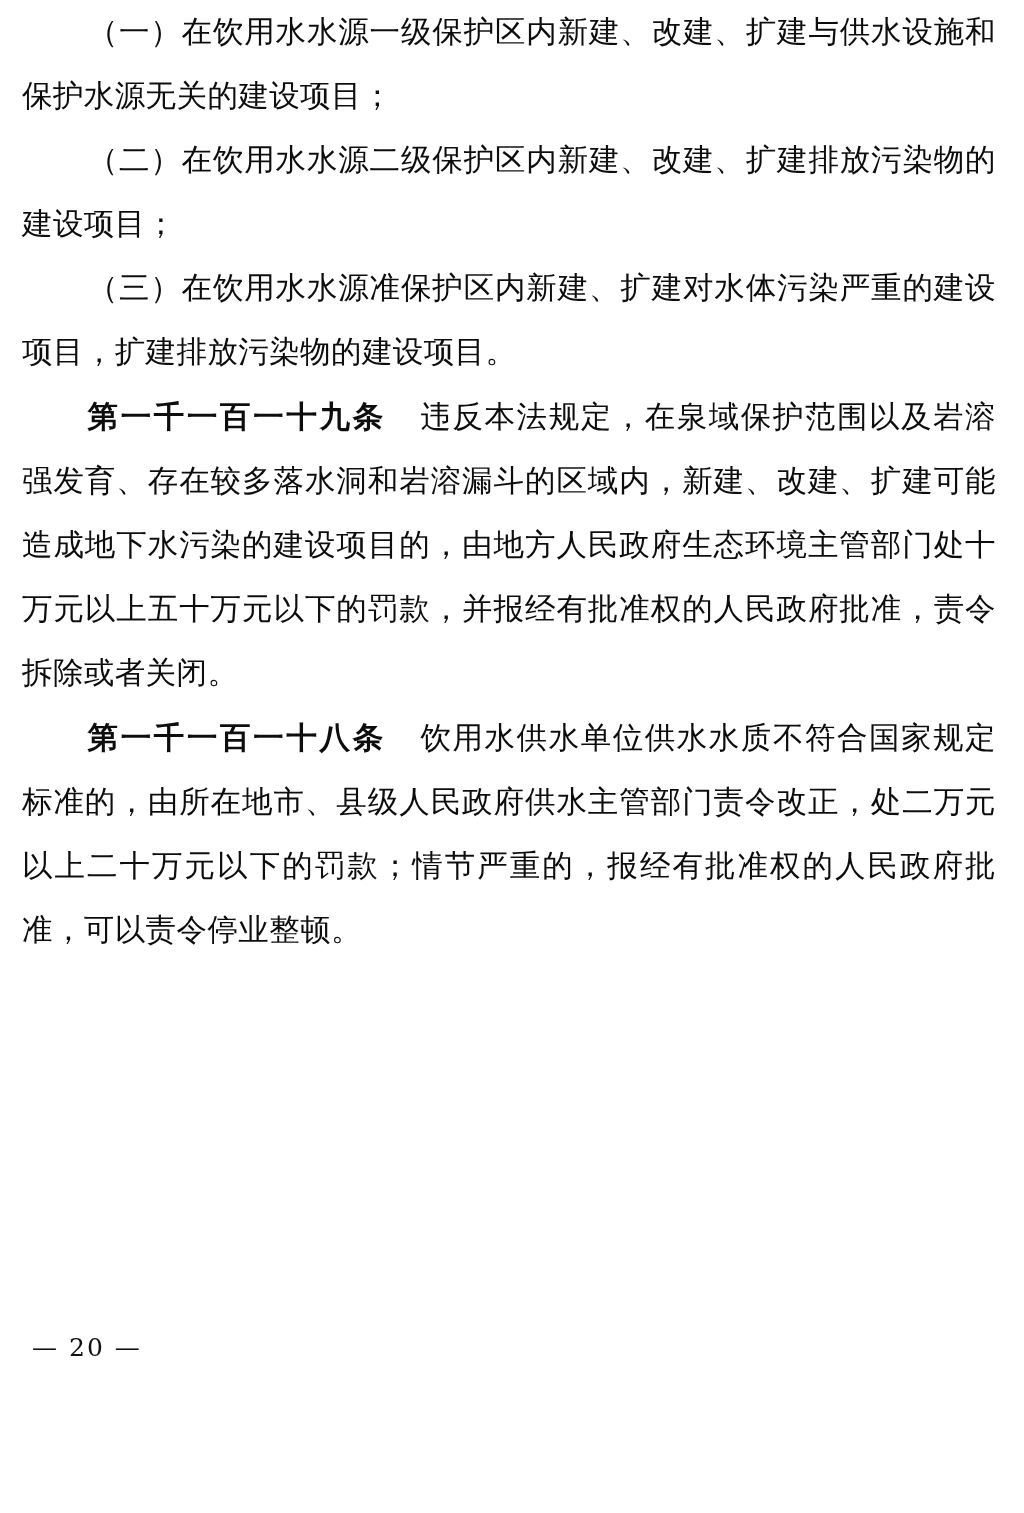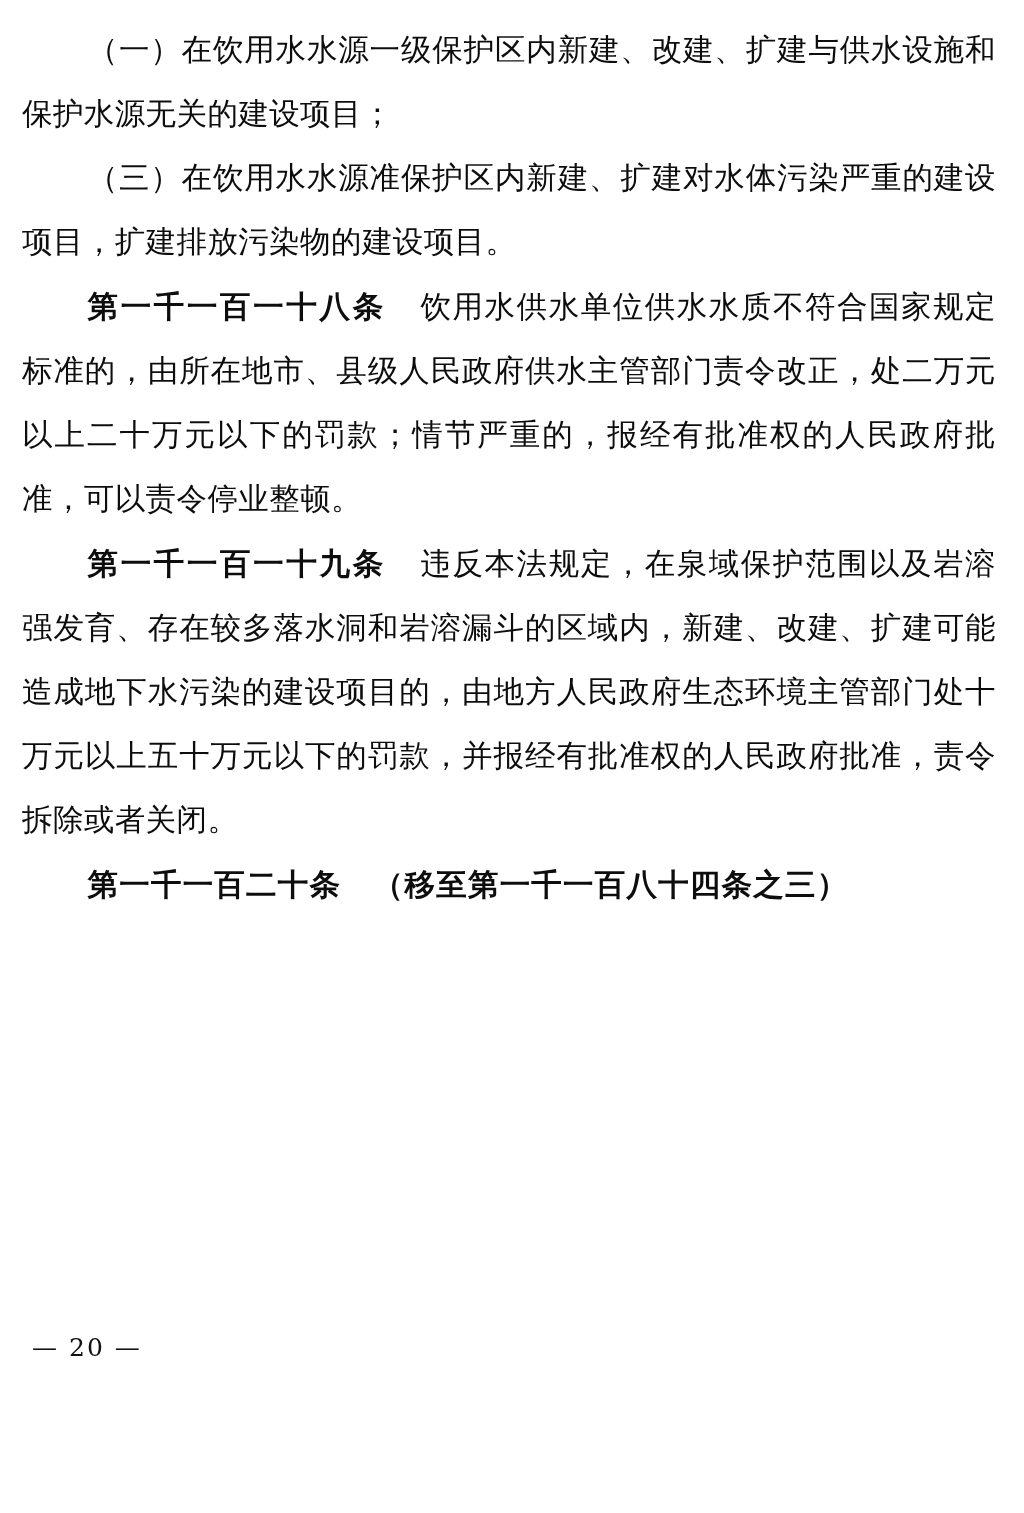--- a/index.html
+++ b/index.html
@@ -15,21 +15,21 @@
     color: #0d0d0d;
     overflow: hidden;
   }
   .page {
     position: absolute;
     top: 0;
     left: 0;
     width: 1024px;
     height: 1380px;
     box-sizing: border-box;
-    padding: 18px 28px 0 22px;
+    padding: 0 28px 0 22px;
   }
   .body-text {
     font-size: 30.5px;
     line-height: 64px;
     text-align: justify;
     text-justify: inter-ideograph;
     letter-spacing: 0.4px;
   }
   p.para {
     margin: 0;
@@ -70,36 +70,36 @@
 </head>
 <body>
 
 <div class="page">
   <div class="body-text">
 
     <p class="para">
       <span>（一）在饮用水水源一级保护区内新建、改建、扩建与供水设施和保护水源无关的建设项目；</span>
     </p>
 
+    <p class="para">
+      <span>（二）在饮用水水源二级保护区内新建、改建、扩建排放污染物的建设项目；</span>
+    </p>
 
     <p class="para">
       <span>（三）在饮用水水源准保护区内新建、扩建对水体污染严重的建设项目，扩建排放污染物的建设项目。</span>
     </p>
 
 
     <p class="para">
+      <span class="lead">第一千一百一十九条</span><span class="gap"></span><span>违反本法规定，在泉域保护范围以及岩溶强发育、存在较多落水洞和岩溶漏斗的区域内，新建、改建、扩建可能造成地下水污染的建设项目的，由地方人民政府生态环境主管部门处十万元以上五十万元以下的罚款，并报经有批准权的人民政府批准，责令拆除或者关闭。</span>
+    </p>
+
+    <p class="para">
       <span class="lead">第一千一百一十八条</span><span class="gap"></span><span>饮用水供水单位供水水质不符合国家规定标准的，由所在地市、县级人民政府供水主管部门责令改正，处二万元以上二十万元以下的罚款；情节严重的，报经有批准权的人民政府批准，可以责令停业整顿。</span>
     </p>
 
-    <p class="para">
-      <span class="lead">第一千一百一十九条</span><span class="gap"></span><span>违反本法规定，在泉域保护范围以及岩溶强发育、存在较多落水洞和岩溶漏斗的区域内，新建、改建、扩建可能造成地下水污染的建设项目的，由地方人民政府生态环境主管部门处十万元以上五十万元以下的罚款，并报经有批准权的人民政府批准，责令拆除或者关闭。</span>
-    </p>
-
-    <p class="heading-para">
-      <span>第一千一百二十条　（移至第一千一百八十四条之三）</span>
-    </p>
 
   </div>
 
   <div class="footer">
     <span class="dash">—</span><span class="pg-num">20</span><span class="dash">—</span>
   </div>
 </div>
 
 </body></html>

